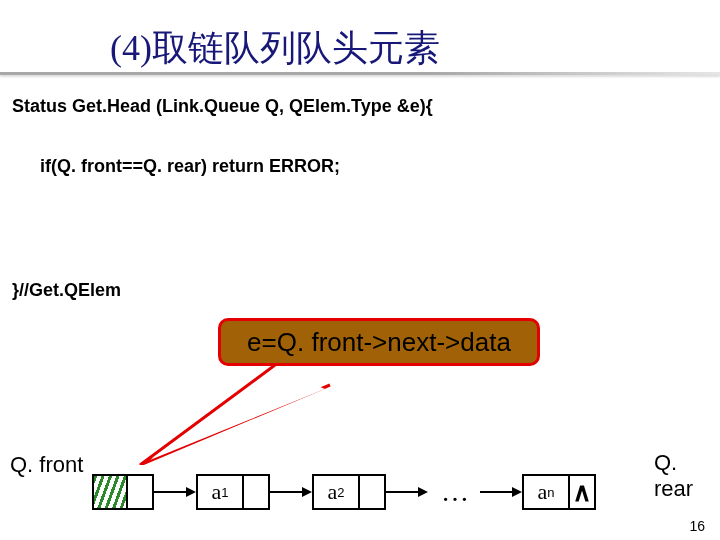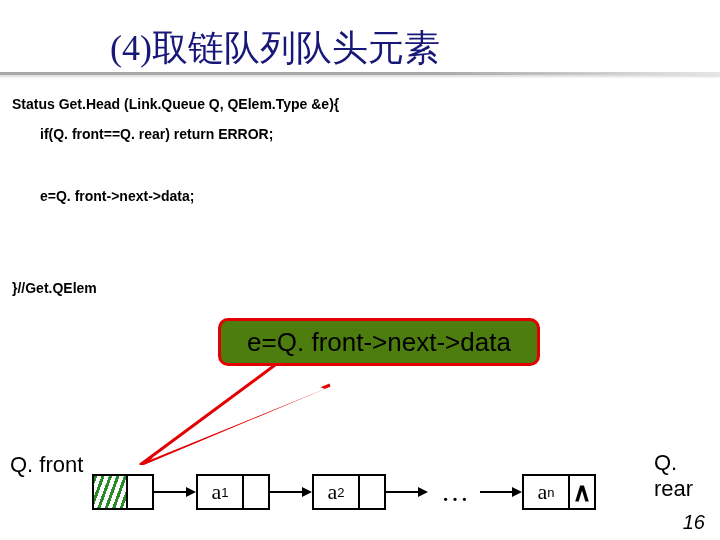--- a/index.html
+++ b/index.html
@@ -34,46 +34,46 @@
     width: 720px;
     height: 3px;
     background: linear-gradient(to right, #a8a8a8 0%, #a8a8a8 60%, #e6e6e6 100%);
     box-shadow: 0 2px 2px rgba(120,120,120,0.25);
   }
   .code {
     position: absolute;
     left: 12px;
     font-family: Arial, "Segoe UI", sans-serif;
     font-weight: 700;
-    font-size: 14px;
+    font-size: 18px;
     color: #000;
     white-space: nowrap;
   }
   .l1 { top: 96px; }
-  .l2 { top: 126px; left: 40px; }
+  .l2 { top: 156px; left: 40px; }
   .l3 { top: 188px; left: 40px; }
   .l4 { top: 234px; left: 40px; }
   .l5 { top: 280px; }
   .callout-box {
     position: absolute;
     top: 318px;
     left: 218px;
     width: 322px;
     height: 48px;
     border: 3px solid #e40000;
     border-radius: 10px;
     box-sizing: border-box;
     display: flex;
     align-items: center;
     justify-content: center;
     font-family: Arial, sans-serif;
     font-size: 26px;
     font-weight: 400;
     color: #000;
-    background: #4d7c0f;
+    background: #a16207;
   }
   .callout-tail {
     position: absolute;
     top: 365px;
     left: 130px;
     width: 220px;
     height: 100px;
     pointer-events: none;
   }
   .labels {
@@ -144,37 +144,35 @@
     font-weight: 700;
   }
   .sub {
     font-size: 13px;
     font-family: Arial, sans-serif;
   }
   .page-num {
     position: absolute;
     right: 15px;
     bottom: 6px;
-    font-size: 20px;
-    color: #000;
-    font-family: Arial, sans-serif;
-    font-style: italic;
+    font-size: 14px;
+    color: #000;
+    font-family: Arial, sans-serif;
   }
 </style>
 </head>
 <body>
 
 <div class="slide">
 
   <div class="title">(4)取链队列队头元素</div>
   <div class="title-underline"></div>
 
   <div class="code l1">Status Get.Head (Link.Queue Q, QElem.Type &amp;e){</div>
   <div class="code l2">if(Q. front==Q. rear) return ERROR;</div>
-  <div class="code l3">e=Q. front-&gt;next-&gt;data;</div>
   <div class="code l5">}//Get.QElem</div>
 
   <div class="callout-box">
     <span>e=Q. front-&gt;next-&gt;data</span>
   </div>
 
   <svg class="callout-tail" viewBox="0 0 220 100">
     <polyline points="145,0 10,100 200,20" fill="none" stroke="#e40000" stroke-width="3" stroke-linejoin="miter"></polyline>
     <polyline points="145,3 20,95 195,24" fill="#ffffff" stroke="none"></polyline>
   </svg>

